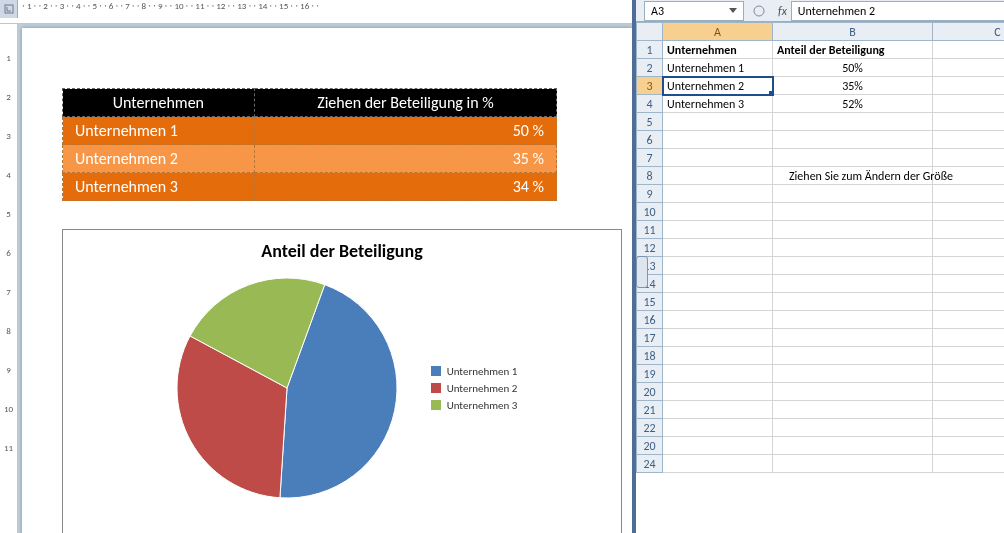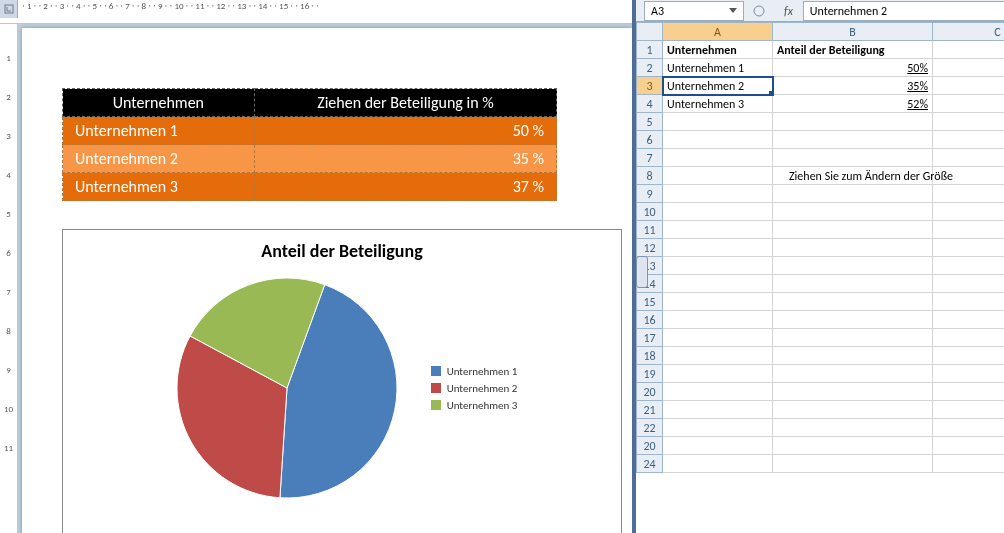--- a/index.html
+++ b/index.html
@@ -67,37 +67,37 @@
   .xl-formula{
     height:22px;background:#e9eef4;display:flex;align-items:center;
     border-bottom:1px solid #9aaec0;font-size:12px;
   }
   .namebox{
     width:100px;height:20px;margin-left:8px;background:#fff;border:1px solid #9aaec0;
     display:flex;align-items:center;padding:0 6px;font-size:12px;justify-content:space-between;gap:28px;
   }
   .namebox .dd{width:0;height:0;border-left:4px solid transparent;border-right:4px solid transparent;border-top:5px solid #555;}
   .fxbtn{width:26px;height:20px;display:flex;align-items:center;justify-content:center;border:1px solid transparent;margin:0 2px;}
-  .fxlabel{font-style:italic;color:#555;font-size:12px;margin:0 10px;}
+  .fxlabel{font-style:italic;color:#555;font-size:12px;margin:0 4px;}
   .fxval{flex:1;background:#fff;border:1px solid #9aaec0;height:20px;padding:0 6px;display:flex;align-items:center;font-size:12px;}
 
   .xl-grid-wrap{flex:1;overflow:hidden;background:#fff;}
   .xl-grid{border-collapse:collapse;font-size:12px;width:100%;table-layout:fixed;}
   .xl-grid th,.xl-grid td{border:1px solid #d4d4d4;}
   .xl-grid thead th{
     background:#e9eef4;color:#3b5f86;height:18px;font-weight:normal;
     border:1px solid #9fb5c9;font-size:12px;
   }
   .xl-grid thead th.corner{width:26px;background:#e9eef4;}
   .xl-grid tbody th{
     background:#e9eef4;color:#3b5f86;width:26px;text-align:center;
     border:1px solid #9fb5c9;font-weight:normal;height:18px;font-size:12px;
   }
   .xl-grid td{padding:0 4px;height:18px;white-space:nowrap;overflow:hidden;}
-  .xl-grid td.num{text-align:right;text-decoration:underline;}
+  .xl-grid td.num{text-align:center;}
   .xl-grid td.bold{font-weight:bold;}
 
   
   .xl-grid td.active{outline:2px solid #1b4f8f;outline-offset:-1px;position:relative;}
   .xl-grid td.active::after{content:"";position:absolute;right:-3px;bottom:-3px;width:6px;height:6px;background:#1b4f8f;}
 
   .xl-grid tbody th.rowhi, .xl-grid thead th.colhi{background:#f7cf8f;color:#88521c;}
 </style>
 </head>
 <body>
@@ -149,21 +149,21 @@
           <tr>
             <td>Unternehmen 1</td>
             <td class="val">50 %</td>
           </tr>
           <tr>
             <td>Unternehmen 2</td>
             <td class="val">35 %</td>
           </tr>
           <tr>
             <td>Unternehmen 3</td>
-            <td class="val">37 %</td>
+            <td class="val">34 %</td>
           </tr>
         </tbody>
           </table>
 
         <div class="chartbox">
           <div class="chart-title">Anteil der Beteiligung</div>
           <div class="chart-body">
             <svg id="pie" width="240" height="240" viewBox="-120 -120 240 240">
                 <path d="M0 0 L37.718758820099666 -103.33099841321167 A110 110 0 0 1 -7.079177677413594 109.77196929731929 Z" fill="#4a7ebb" stroke="#fff" stroke-width="1"></path>
                 <path d="M0 0 L-7.079177677413594 109.77196929731929 A110 110 0 0 1 -96.91129877901005 -52.040370569063434 Z" fill="#be4b48" stroke="#fff" stroke-width="1"></path>

